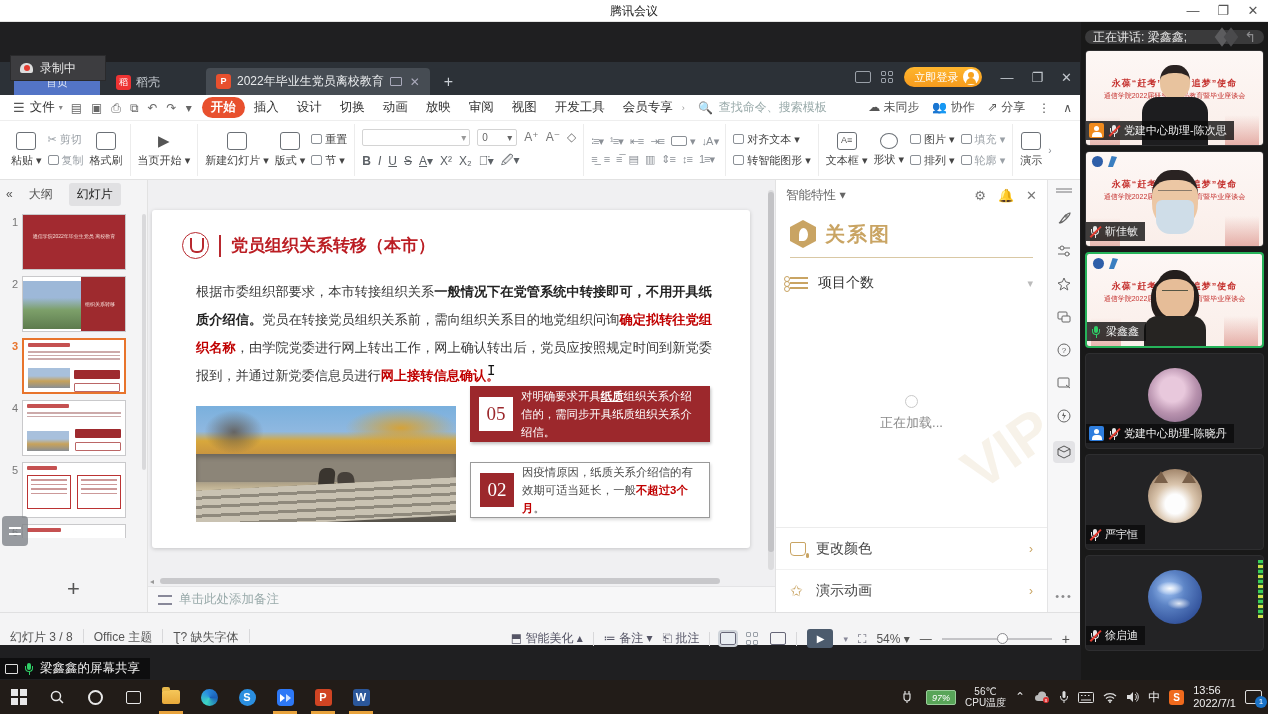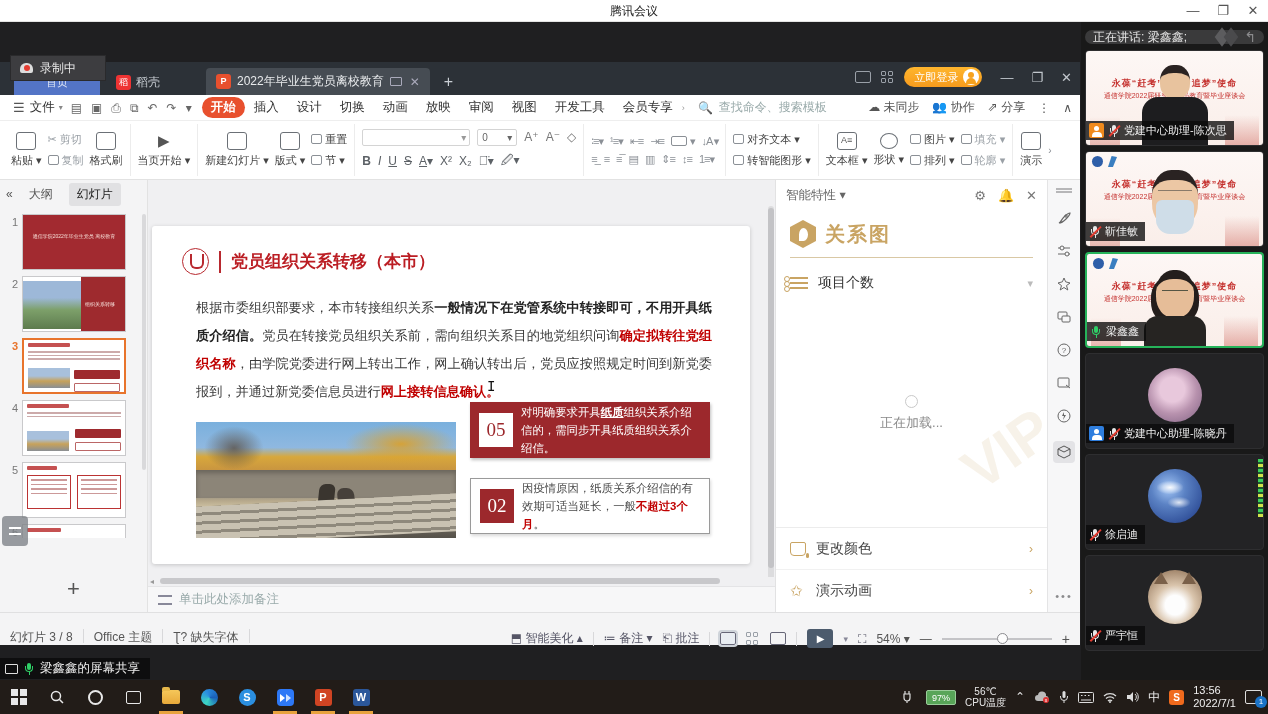--- a/index.html
+++ b/index.html
@@ -89,21 +89,21 @@
   .th-photo{position:absolute;left:4px;bottom:4px;width:42px;height:20px;background:linear-gradient(#a8c0dc 40%,#c8a25a 65%,#8a8f95);}
   .th-box{position:absolute;right:4px;height:9px;width:46px;background:#9e2a2e;border-radius:1px;}
   .th-obox{position:absolute;height:34px;width:44px;border:1px solid #b33;background:#fff;}
   .th-obox i{display:block;height:1.5px;background:#c99;margin:3px 3px 0;}
   .sp-float{position:absolute;left:2px;bottom:66px;width:26px;height:30px;background:rgba(120,124,130,.75);border-radius:4px;display:flex;align-items:center;justify-content:center;}
   .sp-float i{width:12px;height:8px;border-top:2px solid #fff;border-bottom:2px solid #fff;}
   .sp-plus{position:absolute;bottom:4px;left:0;right:0;text-align:center;font-size:22px;color:#555;height:32px;}
   .sp-scroll{position:absolute;right:1px;top:34px;width:4px;height:256px;background:#d9d9db;border-radius:2px;}
   
   .ccol{flex:1;display:flex;flex-direction:column;background:#f0f0f2;position:relative;}
-  .canvas{flex:1;position:relative;margin-top:16px;}
+  .canvas{flex:1;position:relative;}
   .vscroll{position:absolute;right:1px;top:10px;width:6px;height:380px;background:#dcdcde;border-radius:3px;}
   .vscroll i{position:absolute;top:2px;left:0;width:6px;height:360px;background:#c3c3c6;border-radius:3px;display:block;}
   .slide{position:absolute;left:4px;top:30px;width:598px;height:338px;background:#fff;border-radius:3px;box-shadow:0 1px 4px rgba(0,0,0,.18);}
   .sl-head{position:absolute;left:30px;top:22px;display:flex;align-items:center;gap:10px;}
   .logo{width:27px;height:27px;border:1.5px solid #b8292f;border-radius:50%;position:relative;}
   .logo:before{content:"";position:absolute;left:7px;top:5px;width:10px;height:13px;border:2px solid #b8292f;border-top:none;border-radius:0 0 6px 6px;}
   .sl-div{width:2px;height:22px;background:#b8292f;}
   .sl-title{font-size:17px;font-weight:bold;color:#bb1d23;}
   .sl-para{position:absolute;left:44px;top:68px;width:516px;font-size:13.2px;line-height:28px;color:#3a3a3a;text-align:justify;}
   .sl-para .b{font-weight:bold;color:#222;}
@@ -232,21 +232,21 @@
   .folder:before{content:"";position:absolute;left:0;top:-3px;width:8px;height:4px;background:#e8b84a;border-radius:2px 2px 0 0;}
   .edge{width:17px;height:17px;border-radius:50%;background:conic-gradient(from 210deg,#3dd6c3,#2b8fe0,#1a5fb8,#3dd6c3);}
   .sky{width:17px;height:17px;border-radius:50%;background:#2b8fe0;color:#fff;font-size:11px;font-weight:bold;text-align:center;line-height:17px;}
   .tmeet{width:17px;height:17px;border-radius:4px;background:#2d78f6;position:relative;}
   .tmeet:before{content:"";position:absolute;left:3px;top:5px;width:0;height:0;border-left:5px solid #fff;border-top:4px solid transparent;border-bottom:4px solid transparent;}
   .tmeet:after{content:"";position:absolute;left:9px;top:5px;width:0;height:0;border-left:5px solid #cfe2ff;border-top:4px solid transparent;border-bottom:4px solid transparent;}
   .ppt{width:17px;height:17px;border-radius:3px;background:#d04423;color:#fff;font-size:11px;font-weight:bold;text-align:center;line-height:17px;}
   .wrd{width:17px;height:17px;border-radius:3px;background:#2b579a;color:#fff;font-size:11px;font-weight:bold;text-align:center;line-height:17px;}
   .runline{position:absolute;bottom:0;left:7px;right:7px;height:3px;background:#e8a33d;}
   .tb-right{margin-left:auto;display:flex;align-items:center;gap:9px;padding-right:6px;font-size:11px;}
-  .batt{display:flex;align-items:center;gap:14px;}
+  .batt{display:flex;align-items:center;gap:14px;font-style:italic;}
   .batt .cell{width:30px;height:15px;background:#58a558;border:1px solid #9c9;border-radius:2px;color:#fff;font-size:9px;text-align:center;line-height:15px;}
   .temp{text-align:center;font-size:10px;line-height:11px;color:#e8e8e8;}
   .tray-ic{color:#dcdcdc;font-size:12px;display:flex;align-items:center;}
   .ime{font-size:12px;color:#eee;}
   .sogou{width:15px;height:15px;border-radius:3px;background:#f06a1d;color:#fff;font-size:10px;font-weight:bold;text-align:center;line-height:15px;}
   .clock{text-align:left;font-size:11px;line-height:13px;color:#f0f0f0;}
   .notif{position:relative;width:17px;height:14px;border:1.5px solid #ddd;border-radius:2px;}
   .notif b{position:absolute;right:-6px;bottom:-5px;width:12px;height:12px;background:#1a73c8;border-radius:50%;color:#fff;font-size:8px;font-weight:normal;text-align:center;line-height:12px;}
 </style>
 </head>
@@ -801,42 +801,42 @@
         <span class="micw muted">
             <span class="cap"></span>
             <span class="arc"></span>
             <span class="stem"></span>
           </span>
         <span>党建中心助理-陈晓丹</span>
       </div>
     </div>
 
     <div class="tile">
+      <div class="avatar av5"></div>
+      <div class="nlabel">
+        <span class="micw muted">
+            <span class="cap"></span>
+            <span class="arc"></span>
+            <span class="stem"></span>
+          </span>
+        <span>严宇恒</span>
+      </div>
+    </div>
+
+    <div class="tile">
       <div class="avatar av6"></div>
       <div class="nlabel">
         <span class="micw muted">
             <span class="cap"></span>
             <span class="arc"></span>
             <span class="stem"></span>
           </span>
         <span>徐启迪</span>
       </div>
       <div class="audiometer"></div>
-    </div>
-
-    <div class="tile">
-      <div class="avatar av5"></div>
-      <div class="nlabel">
-        <span class="micw muted">
-            <span class="cap"></span>
-            <span class="arc"></span>
-            <span class="stem"></span>
-          </span>
-        <span>严宇恒</span>
-      </div>
     </div>
   </div>
 </div>
 
 <div class="taskbar">
   <div class="tb-left">
     <span class="tbtn">
         <span class="winlogo">
           <i></i>
           <i></i>

